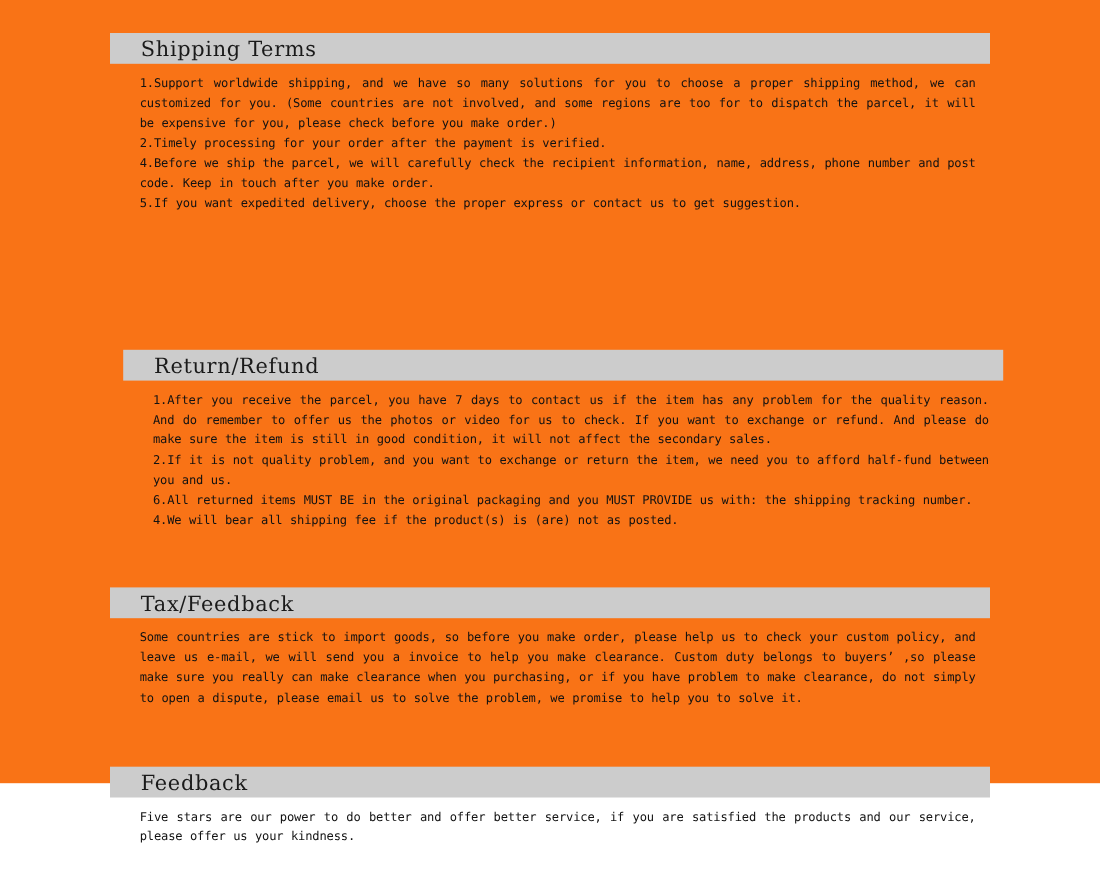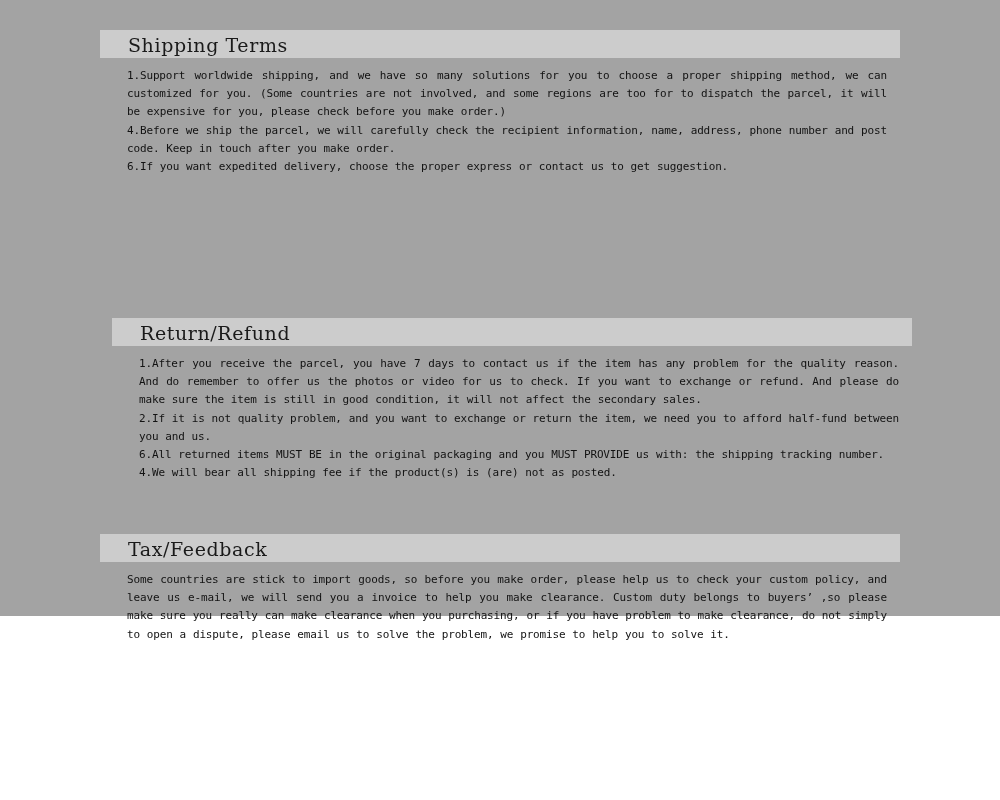--- a/index.html
+++ b/index.html
@@ -10,22 +10,22 @@
   body {
     width: 1000px;
     height: 800px;
     overflow: hidden;
     font-family: "DejaVu Sans Mono", monospace;
   }
 
   #page {
     position: relative;
     width: 1000px;
-    height: 616px;
-    background: #a3a3a3;
+    height: 712px;
+    background: #f97316;
   }
 
   .section {
     margin: 0;
     padding: 0;
   }
 
   .section-header {
     background: #cccccc;
     width: 800px;
@@ -81,22 +81,23 @@
 <body>
 
 <div id="page">
 
   <section class="section" id="sec-shipping">
     <div class="section-header">
       <span class="section-header-text">Shipping Terms</span>
     </div>
     <div class="section-body">
       <p class="para">1.Support worldwide shipping, and we have so many solutions for you to choose a proper shipping method, we can customized for you. (Some countries are not involved, and some regions are too for to dispatch the parcel, it will be expensive for you, please check before you make order.)</p>
+      <p class="para">2.Timely processing for your order after the payment is verified.</p>
       <p class="para">4.Before we ship the parcel, we will carefully check the recipient information, name, address, phone number and post code. Keep in touch after you make order.</p>
-      <p class="para">6.If you want expedited delivery, choose the proper express or contact us to get suggestion.</p>
+      <p class="para">5.If you want expedited delivery, choose the proper express or contact us to get suggestion.</p>
     </div>
   </section>
 
   <section class="section" id="sec-return">
     <div class="section-header">
       <span class="section-header-text">Return/Refund</span>
     </div>
     <div class="section-body">
       <p class="para">1.After you receive the parcel, you have 7 days to contact us if the item has any problem for the quality reason. And do remember to offer us the photos or video for us to check. If you want to exchange or refund. And please do make sure the item is still in good condition, it will not affect the secondary sales.</p>
       <p class="para">2.If it is not quality problem, and you want to exchange or return the item, we need you to afford half-fund between you and us.</p>
@@ -107,14 +108,22 @@
 
   <section class="section" id="sec-tax">
     <div class="section-header">
       <span class="section-header-text">Tax/Feedback</span>
     </div>
     <div class="section-body">
       <p class="para">Some countries are stick to import goods, so before you make order, please help us to check your custom policy, and leave us e-mail, we will send you a invoice to help you make clearance. Custom duty belongs to buyers’ ,so please make sure you really can make clearance when you purchasing, or if you have problem to make clearance, do not simply to open a dispute, please email us to solve the problem, we promise to help you to solve it.</p>
     </div>
   </section>
 
+  <section class="section" id="sec-feedback">
+    <div class="section-header">
+      <span class="section-header-text">Feedback</span>
+    </div>
+    <div class="section-body">
+      <p class="para">Five stars are our power to do better and offer better service, if you are satisfied the products and our service, please offer us your kindness.</p>
+    </div>
+  </section>
 
 </div>
 
 </body></html>

